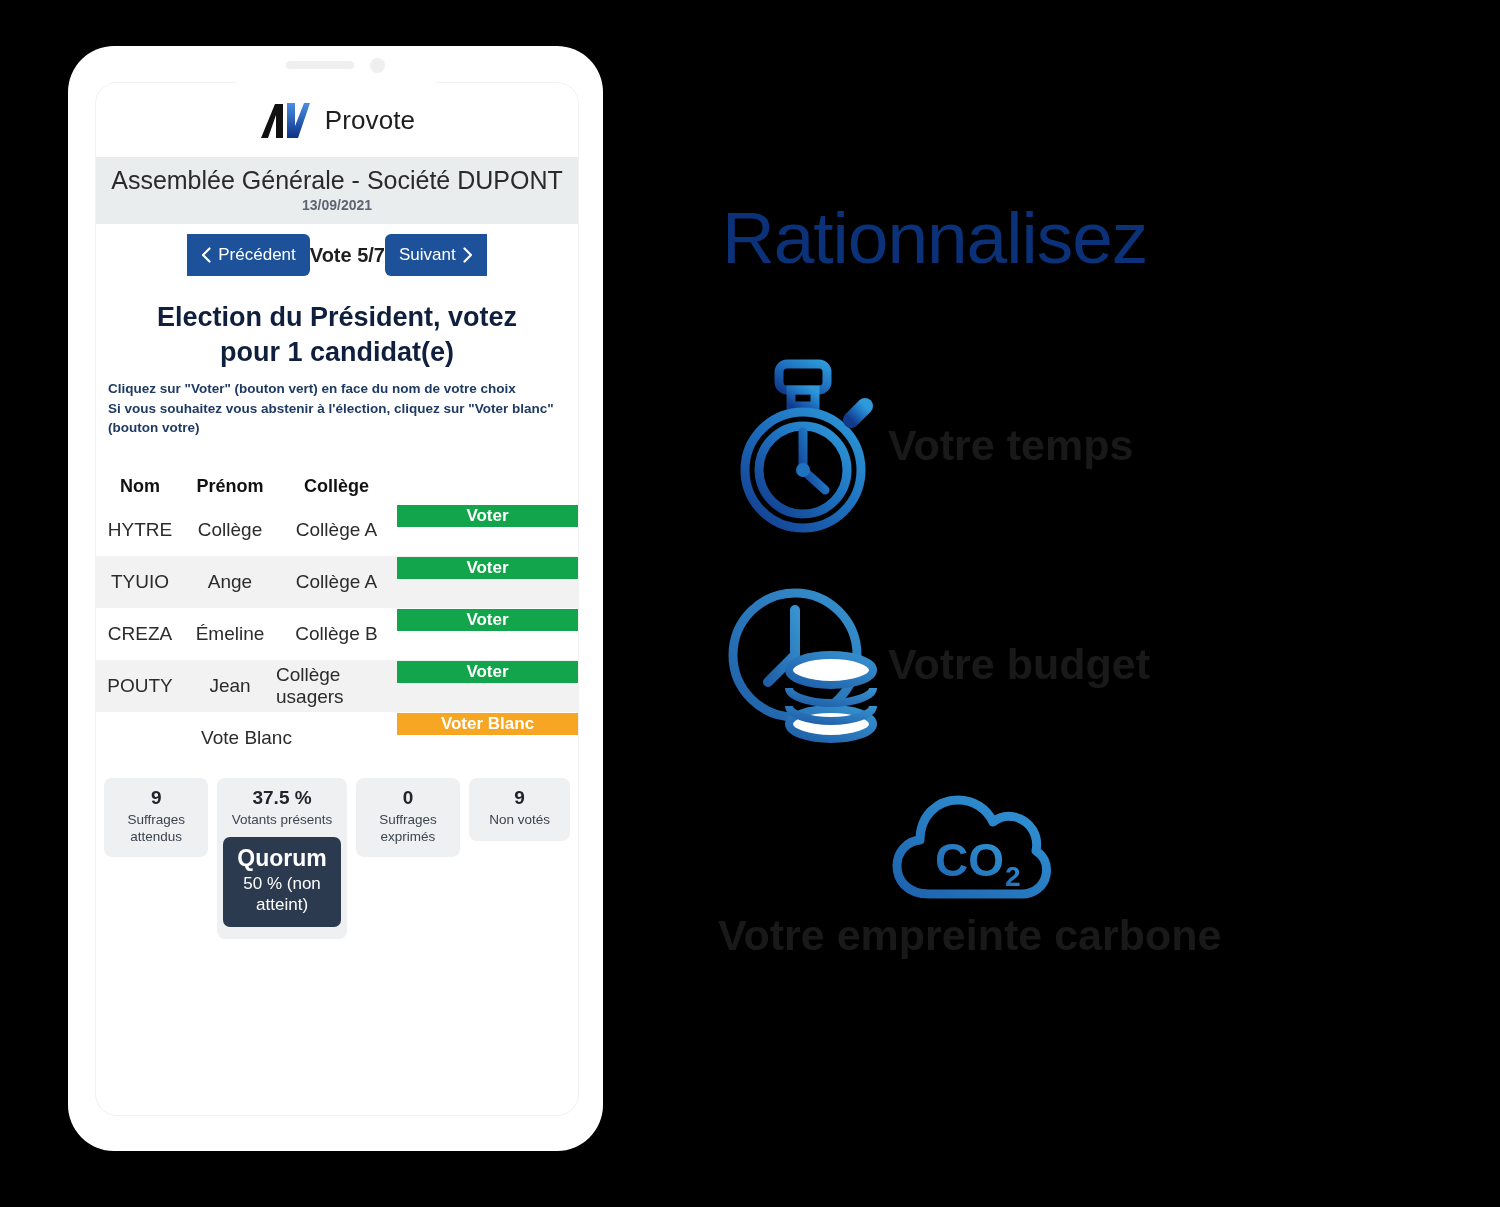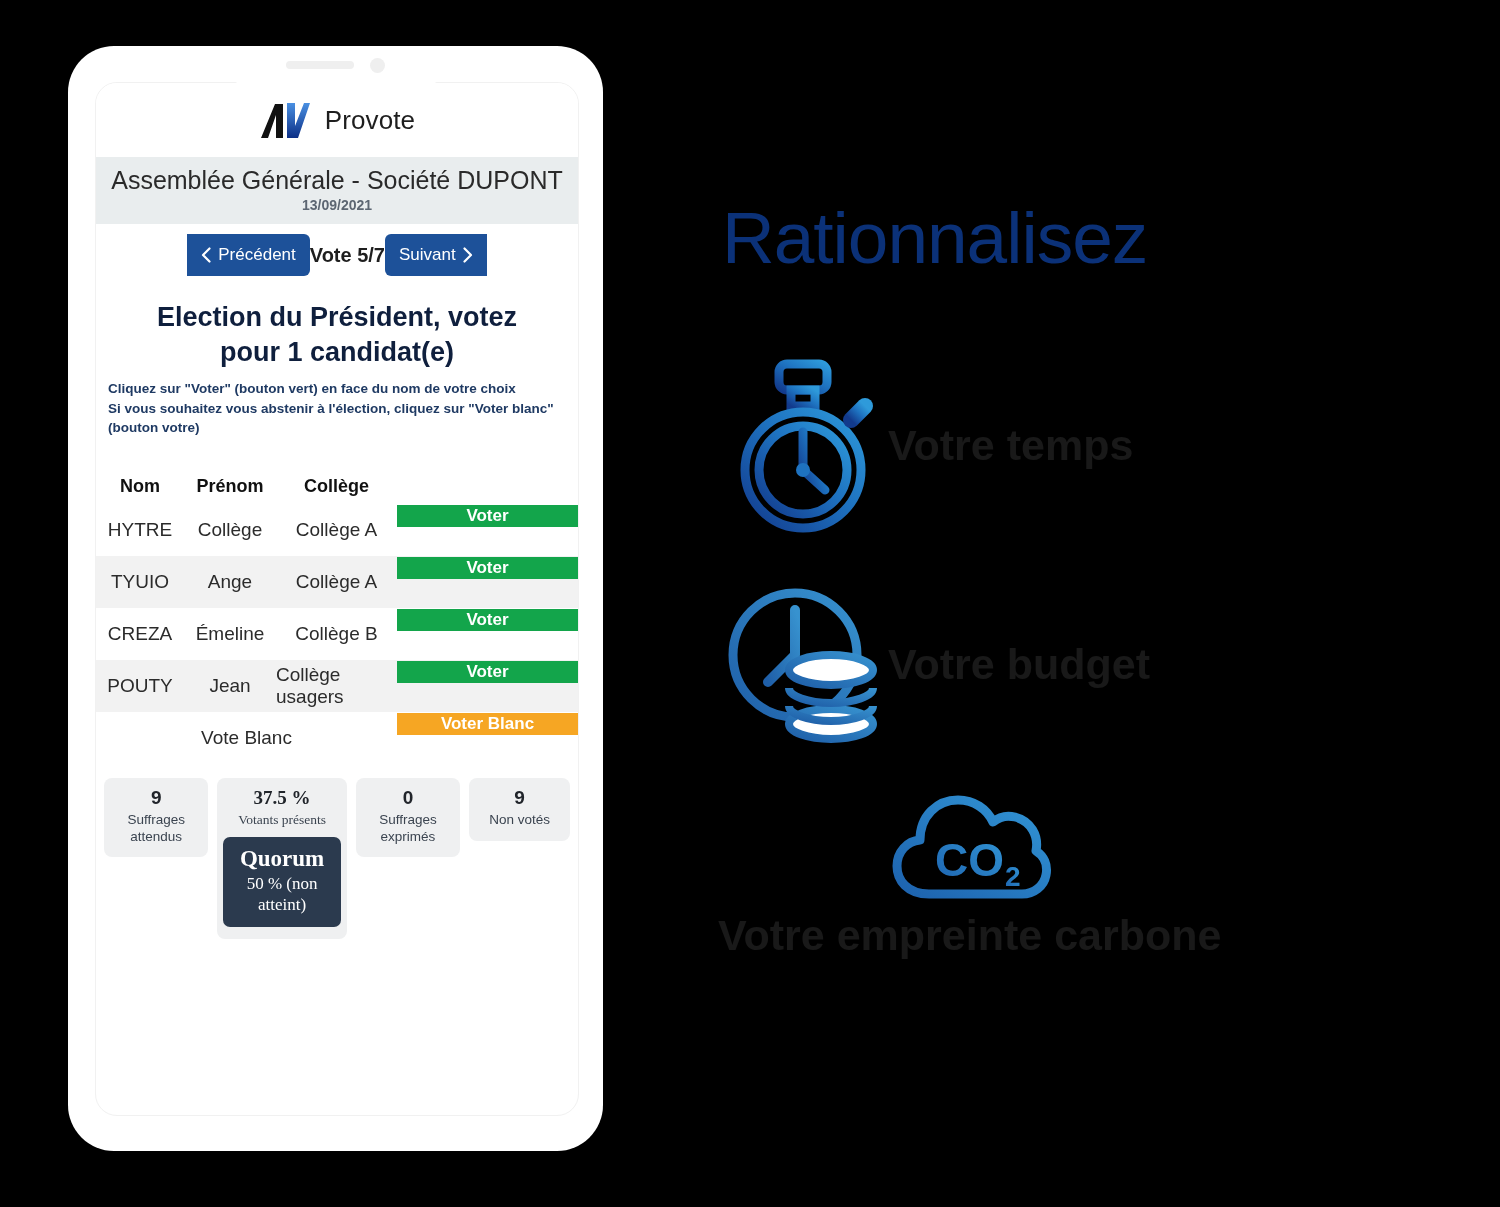--- a/index.html
+++ b/index.html
@@ -122,21 +122,21 @@
   
   .stats{
     display:flex;gap:9px;padding:14px 8px 0 8px;align-items:flex-start;
   }
   .stat{
     background:#eff0f1;border-radius:8px;
     padding:10px 6px 12px 6px;
     text-align:center;position:relative;
   }
   .stat.s1{width:104px;}
-  .stat.s2{width:132px;font-family:Liberation Serif, serif;}
+  .stat.s2{width:132px;}
   .stat.s3{width:104px;}
   .stat.s4{width:100px;}
   .stat-val{font-size:19px;font-weight:700;color:#21252b;line-height:1.1;}
   .stat-lab{font-size:13.5px;color:#3b4450;line-height:1.25;margin-top:3px;}
   .quorum{
     margin-top:8px;background:#2b3a4e;border-radius:7px;
     padding:9px 6px 12px 6px;color:#ffffff;
   }
   .quorum-title{font-size:23px;font-weight:700;line-height:1.1;}
   .quorum-sub{font-size:17px;line-height:1.22;margin-top:3px;}

